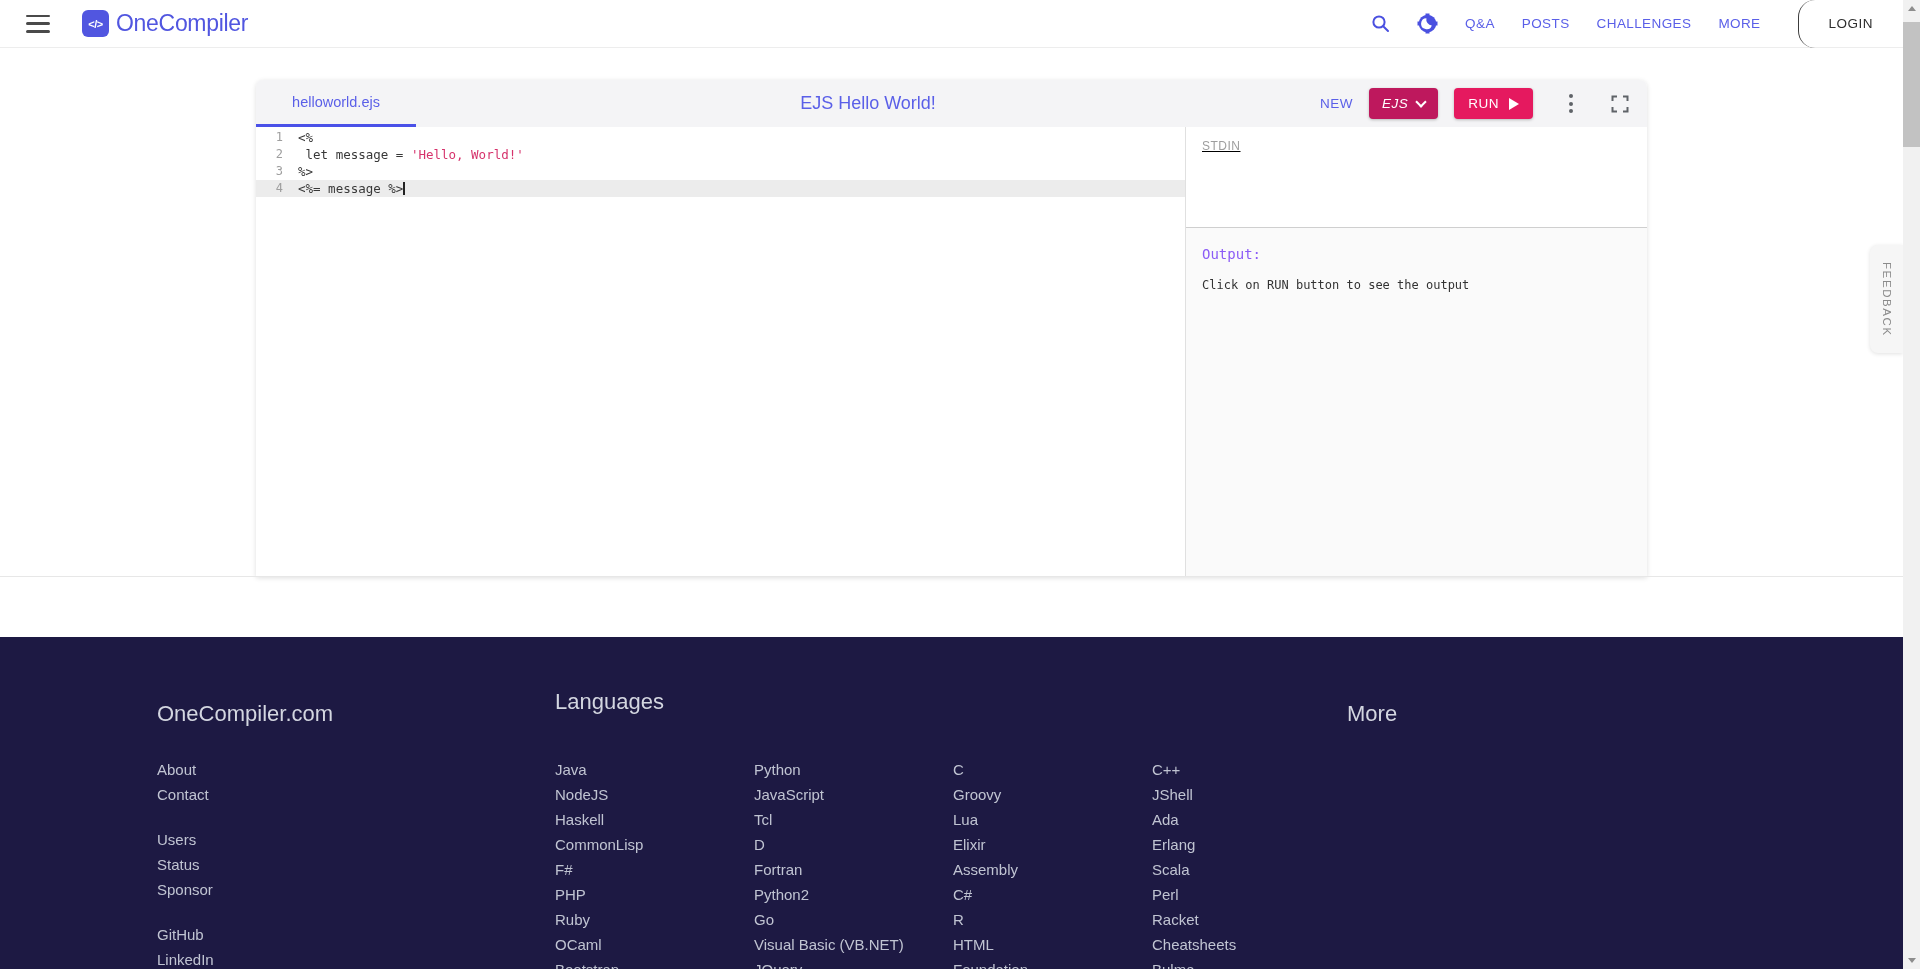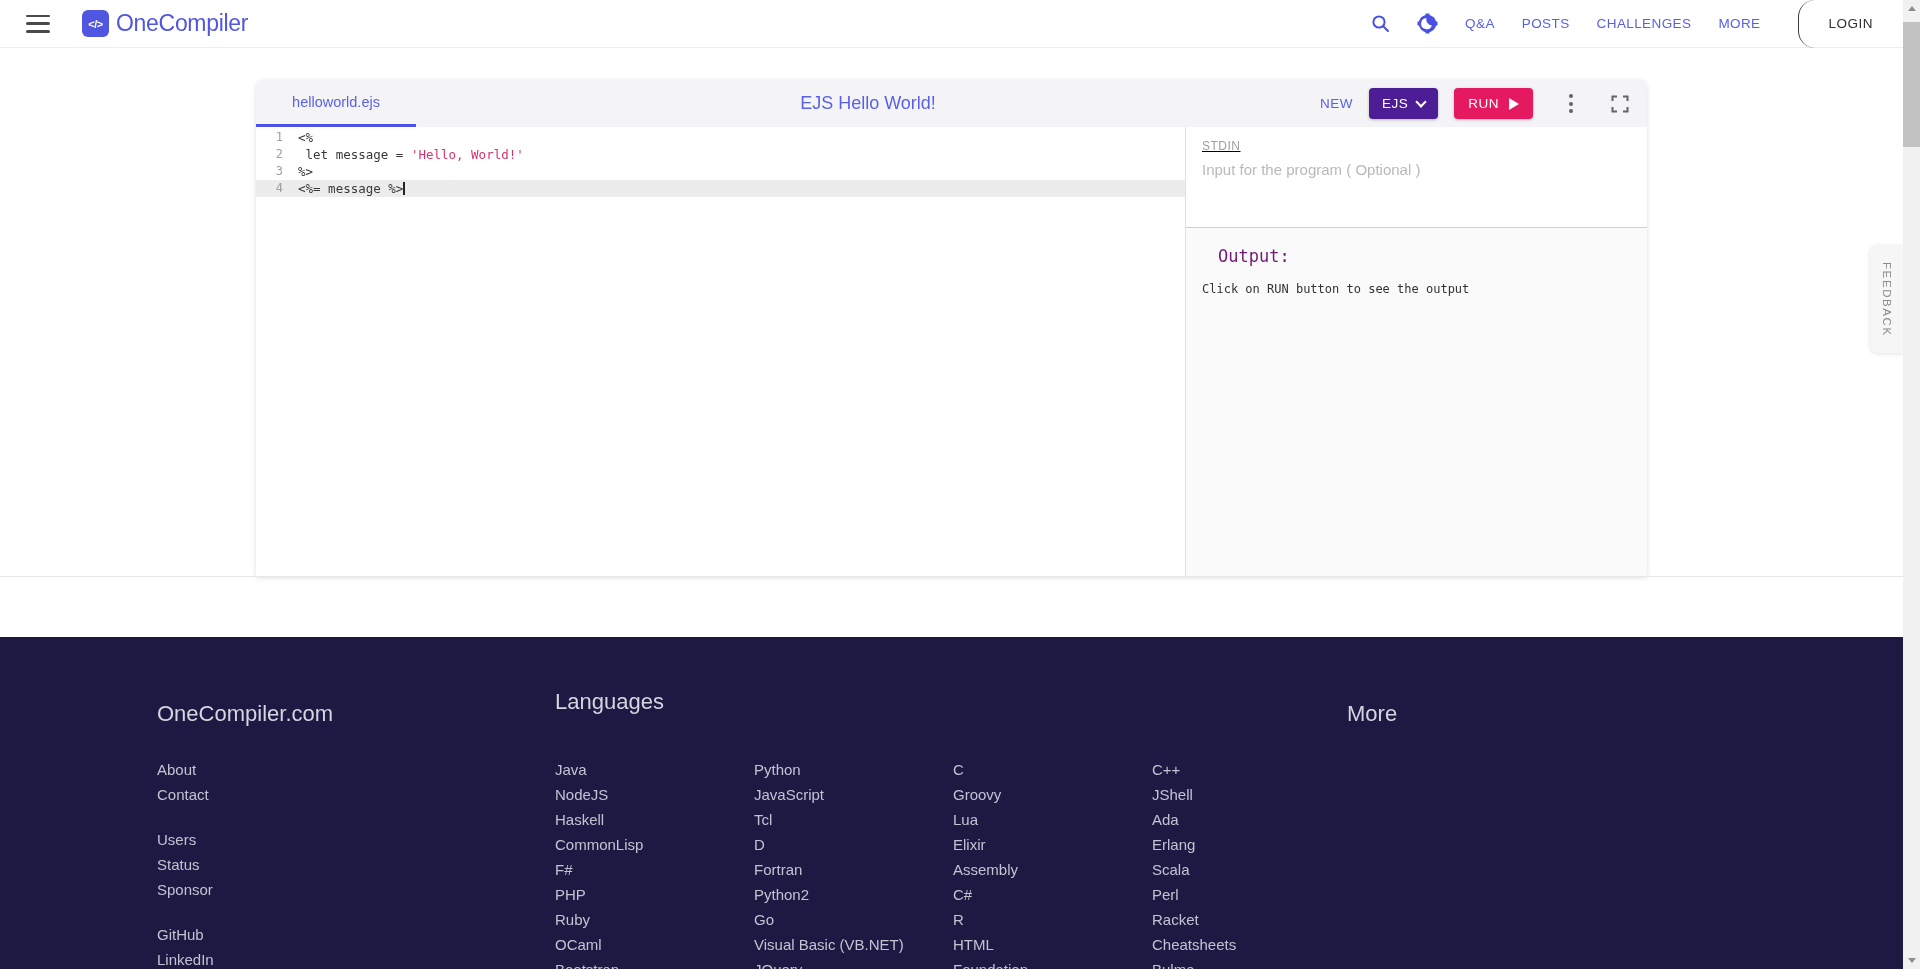--- a/index.html
+++ b/index.html
@@ -41,21 +41,21 @@
   .panel-header { height:47px; background:#f4f4f6; display:flex; align-items:center;gap:30px; }
   .file-tab { width:160px; height:47px; display:flex; align-items:center;
               justify-content:center; color:var(--accent); font-size:14.5px;
               border-bottom:3px solid #4a51e8; cursor:pointer; background:#f4f4f6; }
   .panel-title { flex:1; text-align:center; color:var(--accent); font-size:18px; }
   .panel-controls { display:flex; align-items:center; gap:16px; padding-right:18px; }
   .new-link { color:var(--accent); font-size:13.5px; letter-spacing:0.5px; cursor:pointer; }
   .btn { height:31px; border:none; border-radius:4px; color:#fff; font-size:13.5px;
          letter-spacing:0.5px; display:flex; align-items:center; cursor:pointer;
          font-family:"Liberation Sans", sans-serif; box-shadow:0 1px 3px rgba(0,0,0,0.25); }
-  .btn-lang { background:#4c1d95; padding:0 13px; gap:9px; }
+  .btn-lang { background:#be185d; padding:0 13px; gap:9px;font-style:italic; }
   .btn-run { background:var(--run); padding:0 14px; gap:10px;align-items:center; }
   .chev { width:8px; height:8px; border-right:2px solid #fff; border-bottom:2px solid #fff;
           transform:rotate(45deg); margin-top:-4px; }
   .play { width:0; height:0; border-left:10px solid #fff; border-top:6.5px solid transparent;
           border-bottom:6.5px solid transparent; }
   .kebab { display:flex; flex-direction:column; gap:3.5px; padding:4px 6px;
            cursor:pointer; margin-left:14px; }
   .kebab i { width:4px; height:4px; border-radius:50%; background:#5f6368; }
   .expand { margin-left:16px; cursor:pointer; display:flex; }
 
@@ -74,21 +74,21 @@
   .io-panel { width:462px; border-left:1px solid #e0e0e0; display:flex;
               flex-direction:column; background:#fbfbfb; }
   .stdin-box { height:101px; background:#fff; border-bottom:1px solid #cfcfcf;
                padding:12px 16px;text-decoration:underline; }
   .stdin-label { font-size:12px; color:#9e9e9e; letter-spacing:0.5px; }
   .stdin-input { width:100%; height:55px; border:none; outline:none; resize:none;
                  background:transparent; margin-top:8px; font-size:15px;
                  font-family:"Liberation Sans", sans-serif; color:#555; }
   .stdin-input::placeholder { color:#b9b9b9; }
   .output-box { flex:1; padding:18px 16px; background:#fafafa; }
-  .output-label { font-family:"DejaVu Sans Mono", monospace; font-size:17px; color:#701a75;margin-left:16px; }
+  .output-label { font-family:"DejaVu Sans Mono", monospace; font-size:14px; color:#8b5cf6; }
   .output-msg { font-family:"DejaVu Sans Mono", monospace; font-size:12px; color:#333;
                 margin-top:16px; }
 
   .feedback-tab { position:absolute; right:0; top:197px; width:33px; height:108px;
                   background:#f6f6f6; border-radius:8px 0 0 8px;
                   box-shadow:0 1px 4px rgba(0,0,0,0.12);
                   display:flex; align-items:center; justify-content:center;
                   writing-mode:vertical-rl; color:#8b8b8b; font-size:11.5px;
                   letter-spacing:1.6px; cursor:pointer; }
 
@@ -206,21 +206,20 @@
               </div>
               <div class="code-line active">
                 <span class="gutter">4</span>
                 <span class="code-text"><span class="seg-plain">&lt;%= message %&gt;</span><span class="cursor"></span></span>
               </div>
             </div>
         </div>
         <div class="io-panel">
           <div class="stdin-box">
             <div class="stdin-label">STDIN</div>
-            <textarea class="stdin-input" placeholder="Input for the program ( Optional )" style=""></textarea>
           </div>
           <div class="output-box">
             <div class="output-label">Output:</div>
             <div class="output-msg">Click on RUN button to see the output</div>
           </div>
         </div>
       </div>
     </div>
     <div class="feedback-tab">FEEDBACK</div>
     <div class="main-divider"></div>

